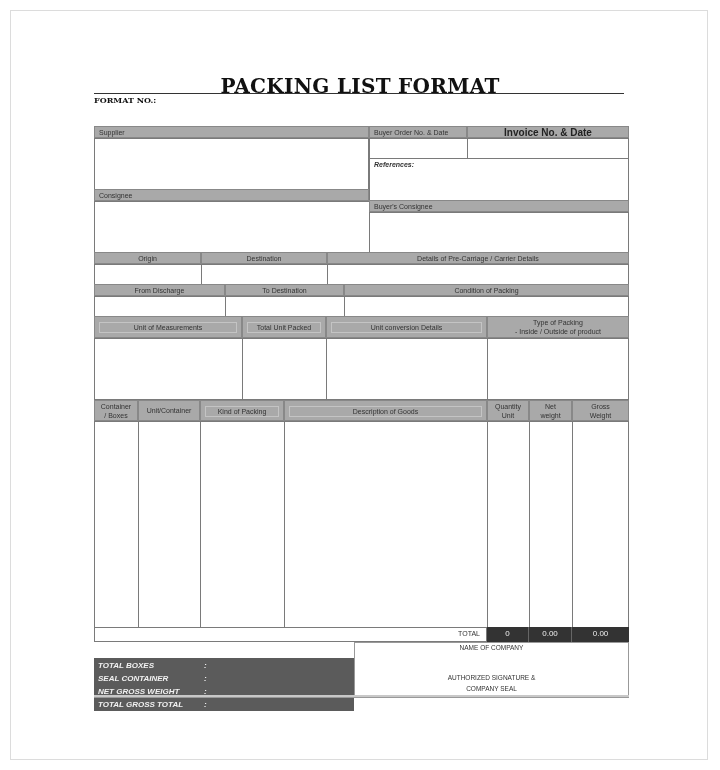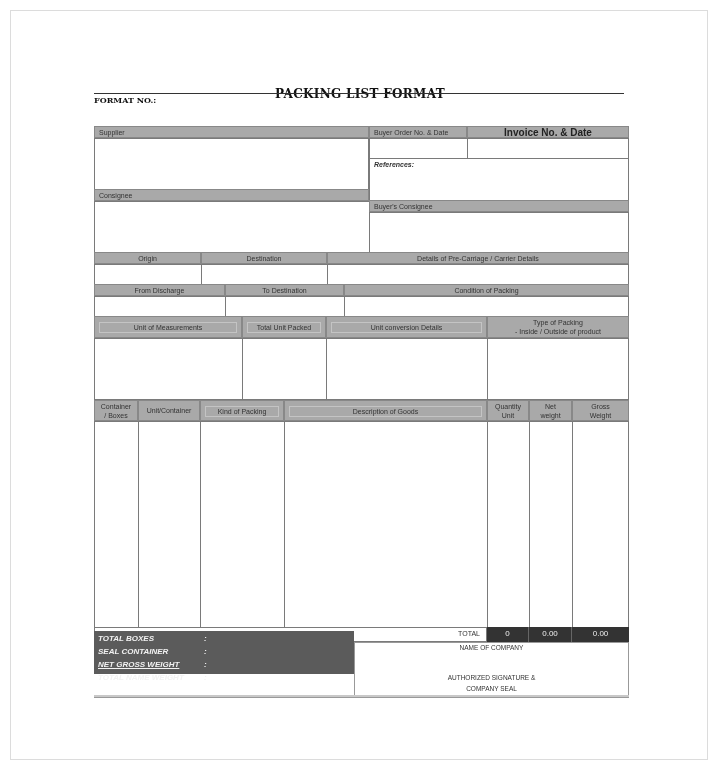--- a/index.html
+++ b/index.html
@@ -1,20 +1,20 @@
 <!DOCTYPE html>
 <html><head>
   <meta charset="utf-8">
   <style>
     * { box-sizing: border-box; margin: 0; padding: 0; }
     html, body { width: 720px; height: 770px; background: #ffffff; overflow: hidden; }
     body { position: relative; font-family: "Liberation Sans", sans-serif; color: #333; }
     .page { position: absolute; left: 10px; top: 10px; width: 698px; height: 750px; border: 1px solid #dcdcdc; background: #fff; }
     .abs { position: absolute; }
-    .title { left: 90px; top: 87px; width: 540px; text-align: center; font-family: "DejaVu Serif", serif; font-weight: bold; font-size: 12px; color: #111; letter-spacing: 0.3px; }
+    .title { left: 90px; top: 74px; width: 540px; text-align: center; font-family: "DejaVu Serif", serif; font-weight: bold; font-size: 20px; color: #111; letter-spacing: 0.3px; }
     .title-rule { left: 94px; top: 93px; width: 530px; height: 1px; background: #333; }
     .format-no { left: 94px; top: 95px; font-family: "DejaVu Serif", serif; font-weight: bold; font-size: 8px; color: #111; }
     .form { left: 94px; top: 126px; width: 535px; }
     .cell { position: absolute; border: 1px solid #7a7a7a; background: #fff; }
     .hdr { position: absolute; background: #a9a9a9; border: 1px solid #888; font-size: 7px; color: #333; line-height: 11px; white-space: nowrap; overflow: hidden; }
     .hdr.left { padding-left: 4px; }
     .hdr.center { text-align: center; }
     .hdr.bold { font-weight: bold; font-size: 10px; color: #222; }
     .hdr .inbox { border: 1px solid #c4c4c4; margin: 1px 4px; line-height: 9px; }
     .hdr2 { line-height: 9px; padding-top: 1px; }
@@ -118,35 +118,35 @@
   <div class="vline" style="left:190px;top:295px;height:207px;"></div>
   <div class="vline" style="left:393px;top:295px;height:207px;"></div>
   <div class="vline" style="left:435px;top:295px;height:207px;"></div>
   <div class="vline" style="left:478px;top:295px;height:207px;"></div>
 
   <div class="cell total-label" style="left:0;top:501px;width:393px;height:15px;">TOTAL</div>
   <div class="abs dark" style="left:393px;top:501px;width:42px;height:15px;border-right:1px solid #666;">0</div>
   <div class="abs dark" style="left:435px;top:501px;width:43px;height:15px;border-right:1px solid #666;">0.00</div>
   <div class="abs dark" style="left:478px;top:501px;width:57px;height:15px;">0.00</div>
 
-  <div class="abs sum-box" style="left:0;top:505px;width:260px;height:43px;">
+  <div class="abs sum-box" style="left:0;top:532px;width:260px;height:53px;">
     <div class="sum-row" style="top:1px;">
       <span>TOTAL BOXES</span>
     </div>
     <div class="sum-colon" style="top:1px;line-height:13px;">:</div>
     <div class="sum-row" style="top:14px;">
       <span>SEAL CONTAINER</span>
     </div>
     <div class="sum-colon" style="top:14px;line-height:13px;">:</div>
     <div class="sum-row" style="top:27px;text-decoration:underline;">
       <span>NET GROSS WEIGHT</span>
     </div>
     <div class="sum-colon" style="top:27px;line-height:13px;">:</div>
     <div class="sum-row" style="top:40px;">
-      <span>TOTAL NAME WEIGHT</span>
+      <span>TOTAL GROSS TOTAL</span>
     </div>
     <div class="sum-colon" style="top:40px;line-height:13px;">:</div>
   </div>
 
   <div class="cell" style="left:260px;top:516px;width:275px;height:55px;border-color:#999;">
     <div class="company abs" style="left:0;top:1px;width:100%;">NAME OF COMPANY</div>
     <div class="company abs" style="left:0;top:31px;width:100%;">AUTHORIZED SIGNATURE &amp;</div>
     <div class="company abs" style="left:0;top:42px;width:100%;">COMPANY SEAL</div>
   </div>
   <div class="abs" style="left:0;top:569px;width:535px;height:3px;background:#c8c8c8;border-bottom:1px solid #999;"></div>

